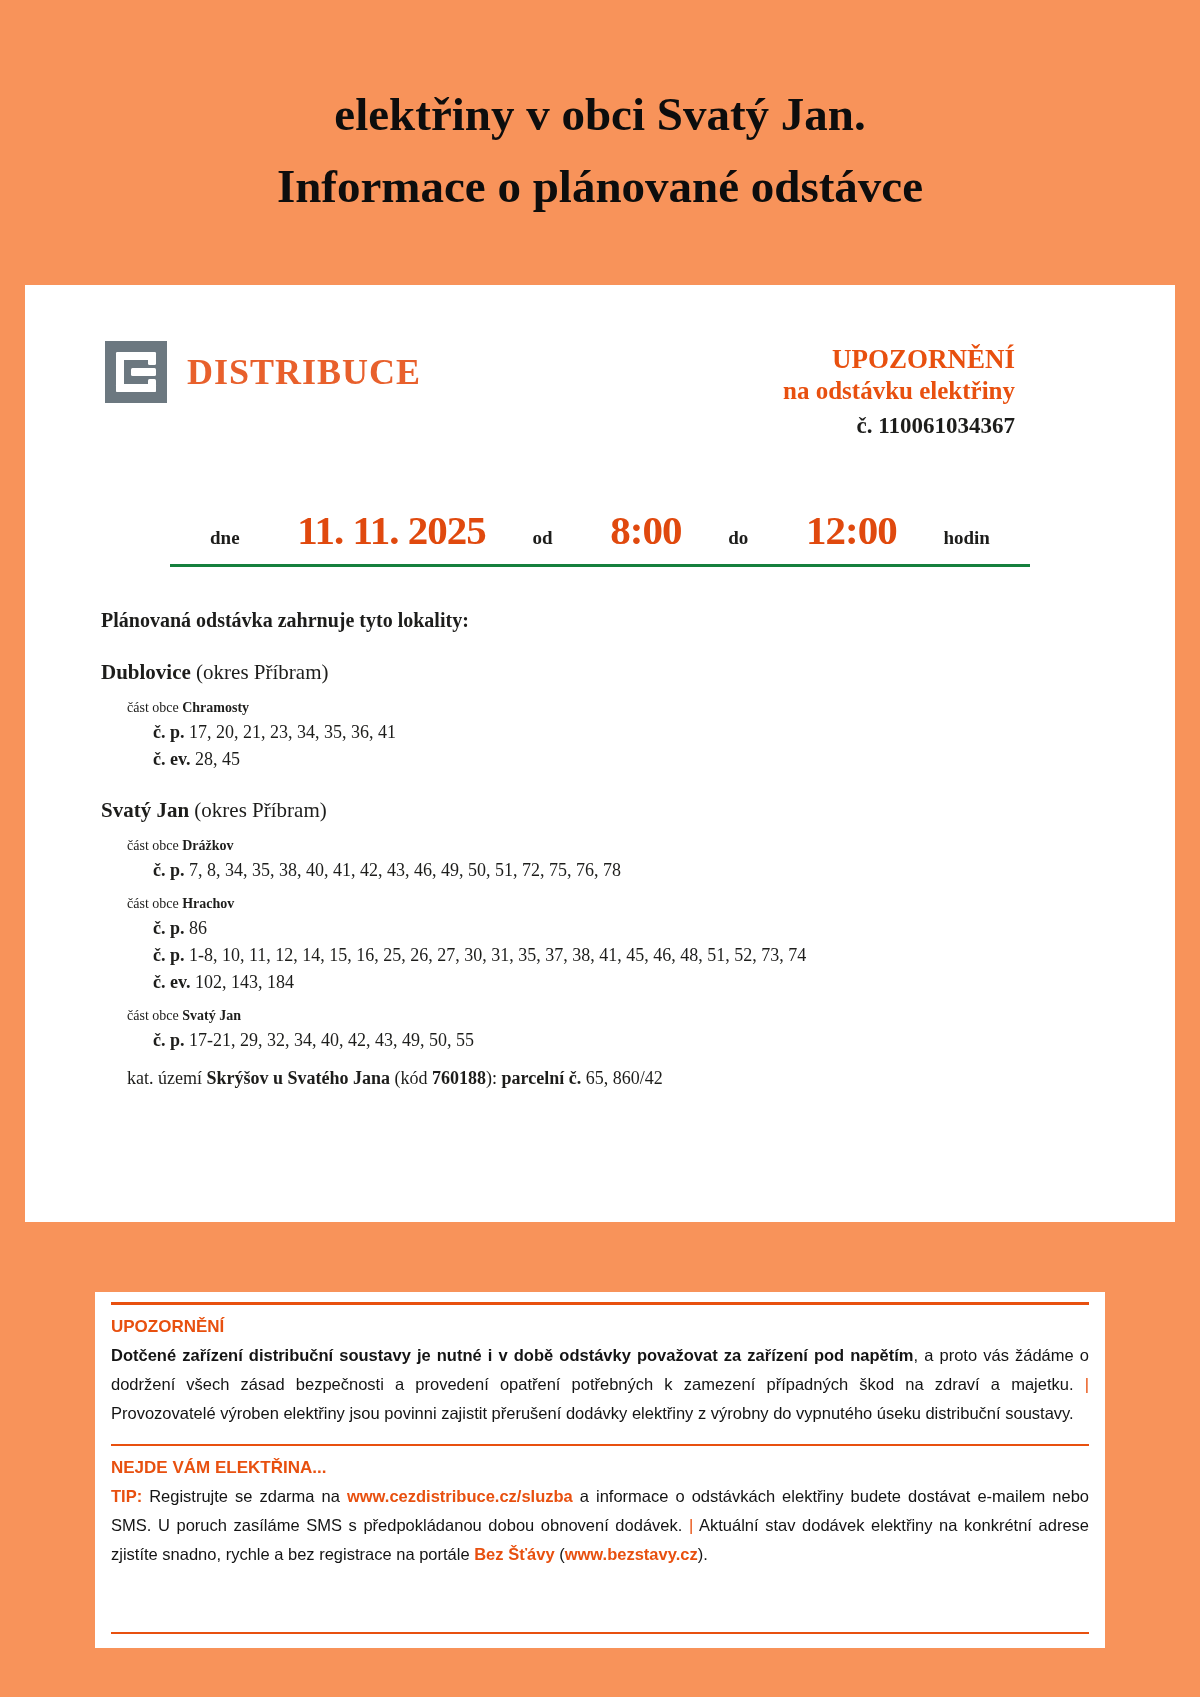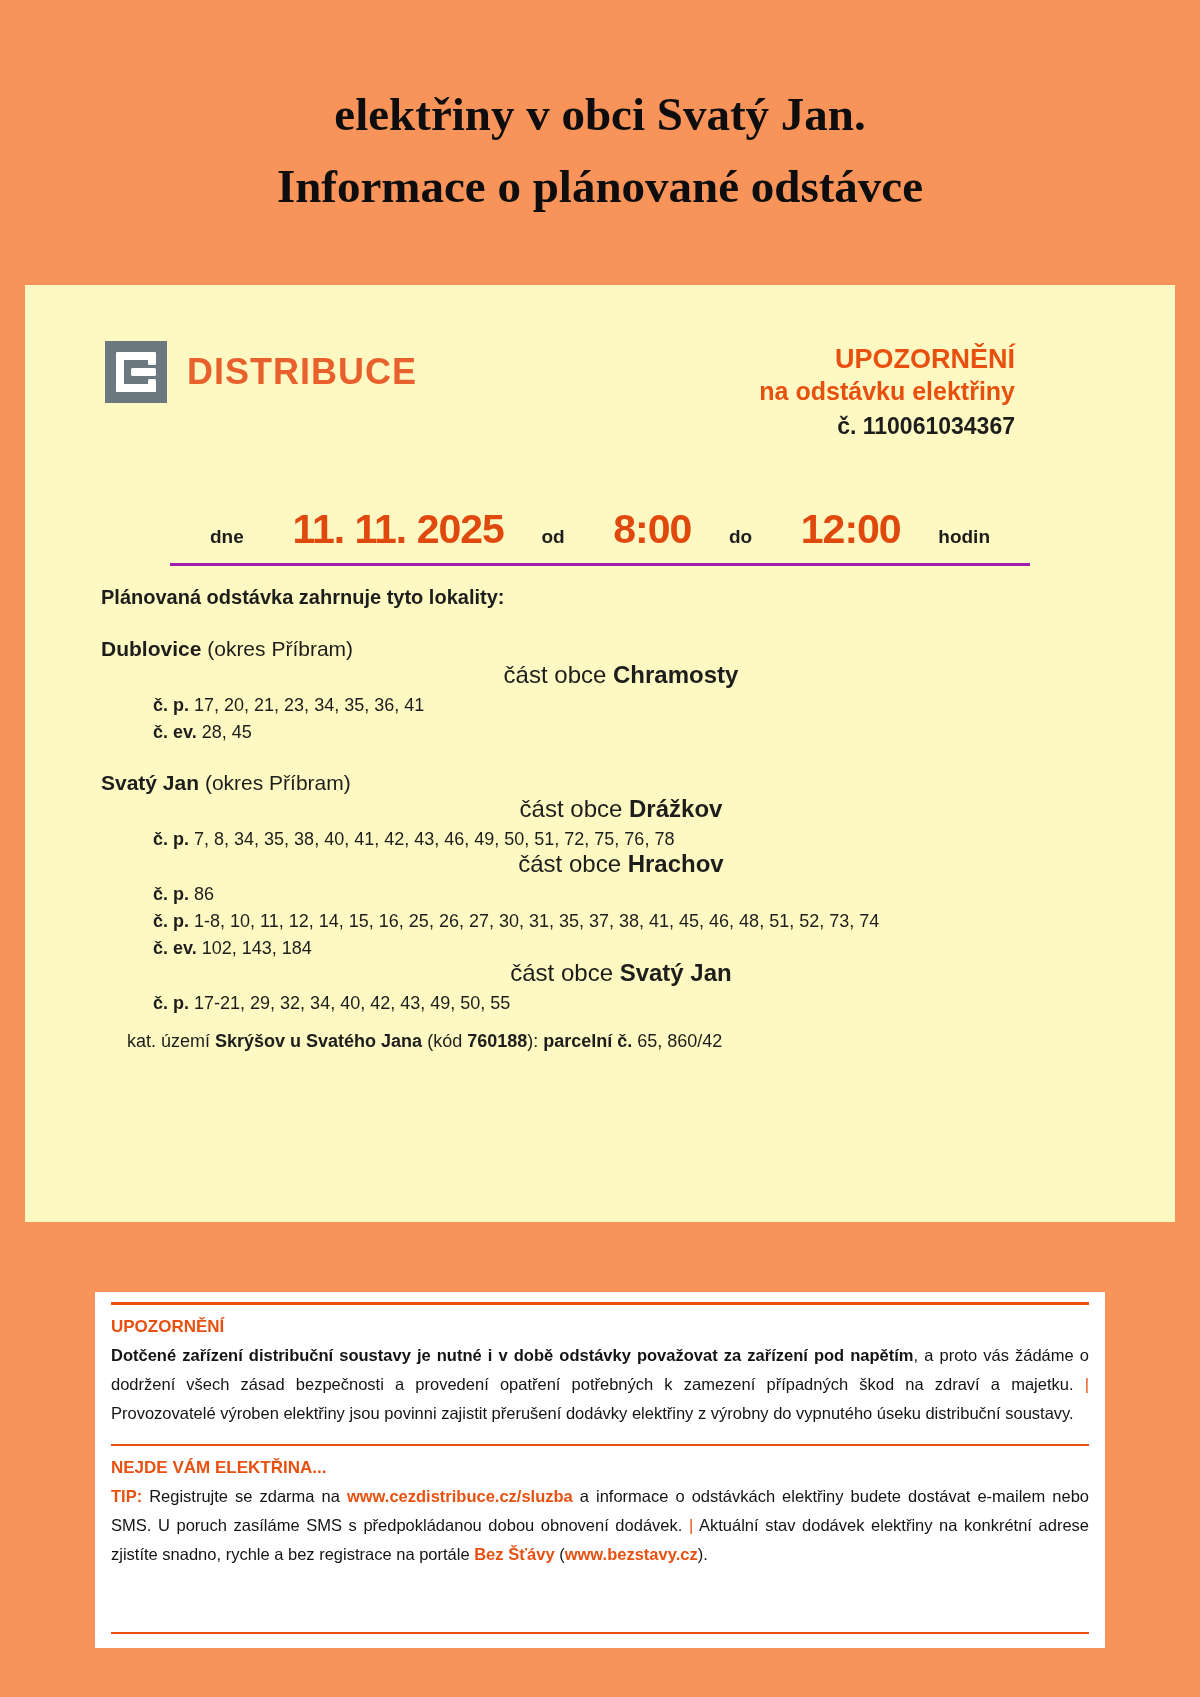--- a/index.html
+++ b/index.html
@@ -23,21 +23,22 @@
     font-weight:700;
     font-size:47px;
     line-height:72px;
     color:#0d0d0d;
   }
 
   
   .notice-card {
     position:absolute; left:25px; top:285px;
     width:1150px; height:937px;
-    background:#fef9c3;
+    background:#ffffff;
+    font-family:Liberation Serif, serif;
   }
   .card-header {
     display:flex; justify-content:space-between; align-items:flex-start;
     padding:56px 160px 0 80px;
   }
   .brand { display:flex; align-items:center; gap:20px; }
   .brand-logo { width:62px; height:62px; display:block; }
   .brand-name {
     font-size:36px; font-weight:700; letter-spacing:1px; color:#E8602C;
   }
@@ -45,32 +46,32 @@
   .notice-head .l1 { font-size:27px; font-weight:700; color:#E8500F; }
   .notice-head .l2 { font-size:25px; font-weight:700; color:#E8500F; }
   .notice-head .l3 { font-size:23px; font-weight:700; color:#1D1D1B; margin-top:6px; }
 
   
   .schedule {
     margin:66px auto 0 auto;
     width:860px;
     display:flex; align-items:baseline; justify-content:space-between;
     padding:0 40px 10px 40px;
-    border-bottom:3px solid #a21caf;
+    border-bottom:3px solid #15803d;
   }
   .schedule .lab { font-size:19px; font-weight:700; }
   .schedule .val { font-size:41px; font-weight:700; color:#E0490E; letter-spacing:-1px;margin-left:11px; }
 
   
-  .localities { padding:20px 60px 0 76px; }
+  .localities { padding:42px 60px 0 76px; }
   .loc-heading { font-size:20px; font-weight:700; }
   .loc-group { margin-top:28px; }
   .loc-title { font-size:21px; }
   .loc-title .name { font-weight:700; }
-  .part { padding-left:26px; font-size:24px;text-align:center; }
+  .part { margin-top:15px; padding-left:26px; font-size:14px; }
   .part .name { font-weight:700; }
   .nums { margin-top:6px; padding-left:52px; font-size:18px; }
   .nums .lab { font-weight:700; }
   .cadastral { margin-top:17px; padding-left:26px; font-size:18px; }
 
   
   .footer-box {
     position:absolute; left:95px; top:1292px;
     width:1010px; height:356px;
     background:#ffffff;

